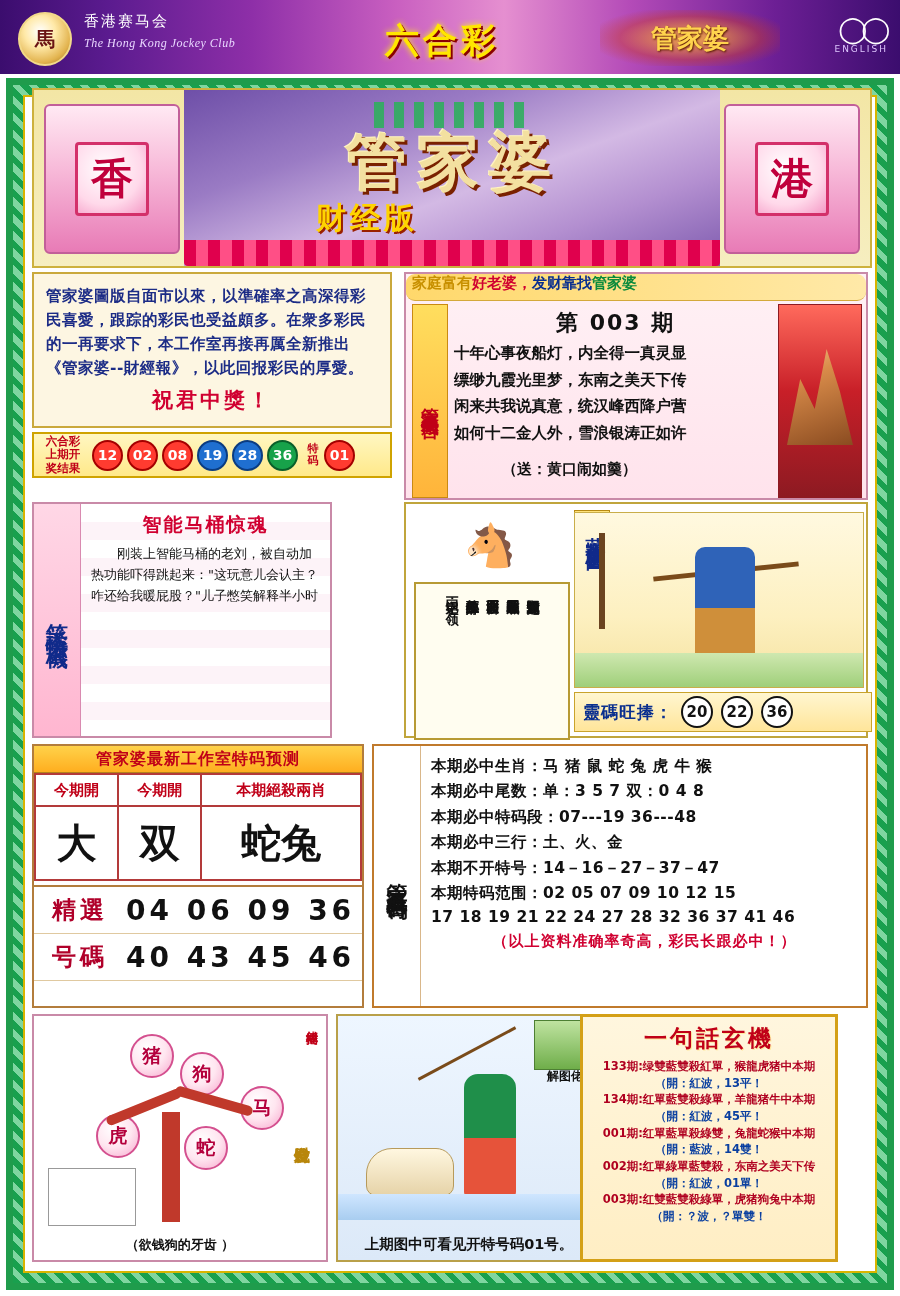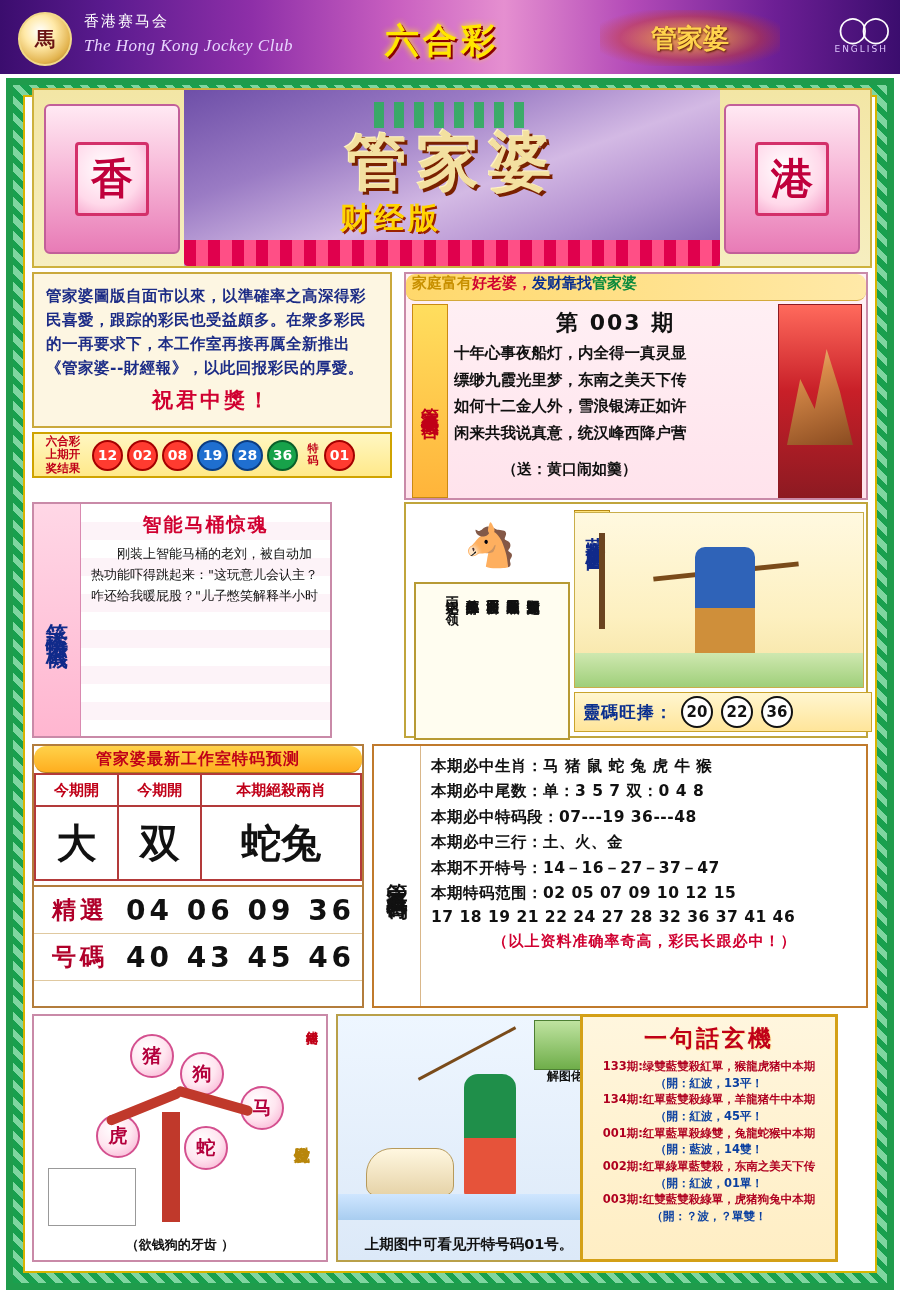--- a/index.html
+++ b/index.html
@@ -19,21 +19,21 @@
     overflow:hidden;
   }
   .banner .logo-circle{
     position:absolute;left:18px;top:12px;width:50px;height:50px;border-radius:50%;
     background:radial-gradient(circle at 40% 35%,#fff 0%,#ffe9a8 35%,#e2b34e 70%,#8a6012 100%);
     border:2px solid #f2d98a;
     display:flex;align-items:center;justify-content:center;
     font-size:20px;color:#6a1313;font-weight:bold;
   }
   .banner .hk-cn{position:absolute;left:84px;top:12px;color:#fff;font-size:15px;letter-spacing:2px;}
-  .banner .hk-en{position:absolute;left:84px;top:36px;color:#e9d6ff;font-size:17px;letter-spacing:.5px;font-family:"Liberation Serif",serif;font-style:italic;}
+  .banner .hk-en{position:absolute;left:84px;top:36px;color:#e9d6ff;font-size:12px;letter-spacing:.5px;font-family:"Liberation Serif",serif;font-style:italic;}
   .banner .title{
     position:absolute;left:385px;top:18px;font-size:34px;font-weight:bold;color:#ffe600;
     text-shadow:2px 2px 0 #8a0000,0 0 6px #ff0;letter-spacing:4px;
   }
   .banner .horse{
     position:absolute;left:600px;top:10px;width:180px;height:56px;
     background:radial-gradient(ellipse at 50% 50%,rgba(255,190,60,.85) 0%,rgba(200,60,40,.45) 55%,rgba(90,20,90,0) 80%);
     color:#ffd34d;font-size:26px;font-weight:bold;display:flex;align-items:center;justify-content:center;
     text-shadow:1px 1px 2px #5a1a00;
   }
@@ -79,21 +79,21 @@
     position:absolute;left:150px;top:0;width:536px;height:176px;
     background:linear-gradient(160deg,#6e4fa8 0%,#9a7bc4 30%,#d3b9e4 55%,#b38fd0 75%,#7d5aae 100%);
   }
   .art-center .big{
     position:absolute;left:44px;top:30px;width:450px;text-align:center;
     font-size:62px;font-weight:bold;color:#f3e0a0;letter-spacing:10px;
     text-shadow:3px 3px 0 #7a2100,-1px -1px 0 #fff4c0;
     font-family:"DejaVu Sans",sans-serif;
   }
   .art-center .sub{
-    position:absolute;left:156px;top:108px;font-size:30px;font-weight:bold;color:#ffd400;
+    position:absolute;left:132px;top:108px;font-size:30px;font-weight:bold;color:#ffd400;
     text-shadow:2px 2px 0 #9a2000;letter-spacing:4px;
   }
   .art-center .fringe{
     position:absolute;left:0;bottom:0;width:536px;height:26px;
     background:repeating-linear-gradient(90deg,#e0004d 0 12px,#ff4f86 12px 24px);
     border-radius:0 0 4px 4px;
   }
   .art-center .cloud{
     position:absolute;left:190px;top:12px;width:160px;height:26px;
     background:repeating-linear-gradient(90deg,#2fae5e 0 10px,transparent 10px 20px);
@@ -267,21 +267,21 @@
   }
 
   
   .predict{
     left:32px;top:744px;width:332px;height:264px;
     background:#fff;border:2px solid #b37d3c;
   }
   .predict .hdr{
     height:26px;background:linear-gradient(180deg,#ffd24a,#ffae1f);
     color:#c00018;font-size:16px;font-weight:bold;letter-spacing:1px;
-    display:flex;align-items:center;justify-content:center;border-bottom:1px solid #b3821c;border-radius:12px;
+    display:flex;align-items:center;justify-content:center;border-bottom:1px solid #b3821c;
   }
   .predict table{border-collapse:collapse;width:100%;}
   .predict th{
     border:2px solid #b33a3a;background:#fff;color:#c00018;font-size:15px;height:28px;font-weight:bold;
   }
   .predict td.big{
     border:2px solid #b33a3a;background:#fff;color:#111;font-size:40px;font-weight:bold;height:70px;text-align:center;
   }
   .predict .picks{
     margin-top:4px;border-top:2px solid #b37d3c;
@@ -466,22 +466,22 @@
       <span class="y">家庭富有</span>
       <span class="r">好老婆，</span>
       <span class="b">发财靠找</span>
       <span class="g">管家婆</span>
     </div>
     <div class="vert">管家婆八句箴言</div>
     <div class="issue">第 003 期</div>
     <div class="lines">
       <div>十年心事夜船灯，内全得一真灵显</div>
       <div>缥缈九霞光里梦，东南之美天下传</div>
+      <div>闲来共我说真意，统汉峰西降户营</div>
       <div>如何十二金人外，雪浪银涛正如许</div>
-      <div>闲来共我说真意，统汉峰西降户营</div>
     </div>
     <div class="send">（送：黄口闹如羹）</div>
     <div class="pic">
         <div class="m"></div>
       </div>
   </div>
 
   <div class="box joke">
     <div class="vert">笑談悟玄機</div>
     <div class="body">

